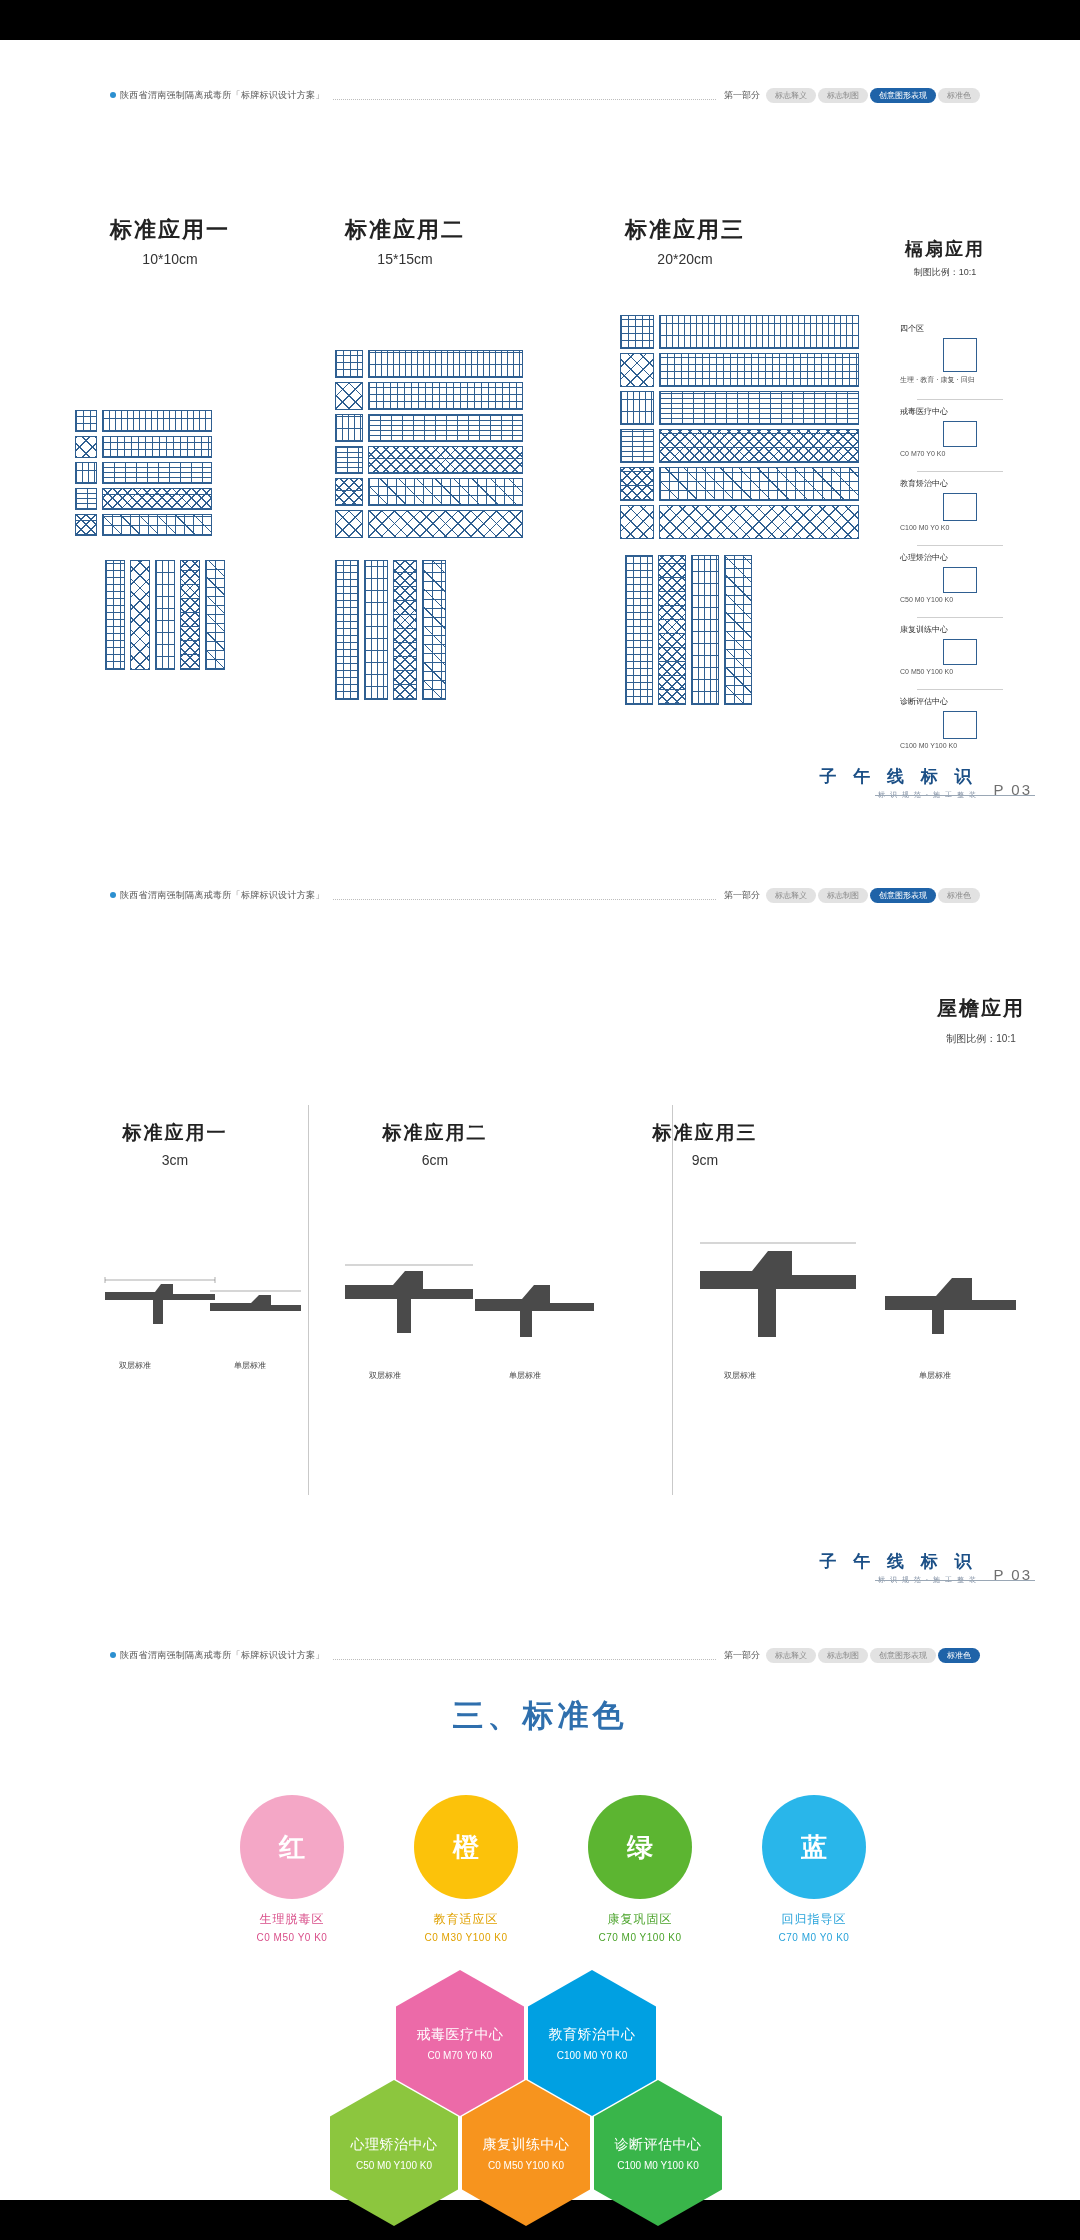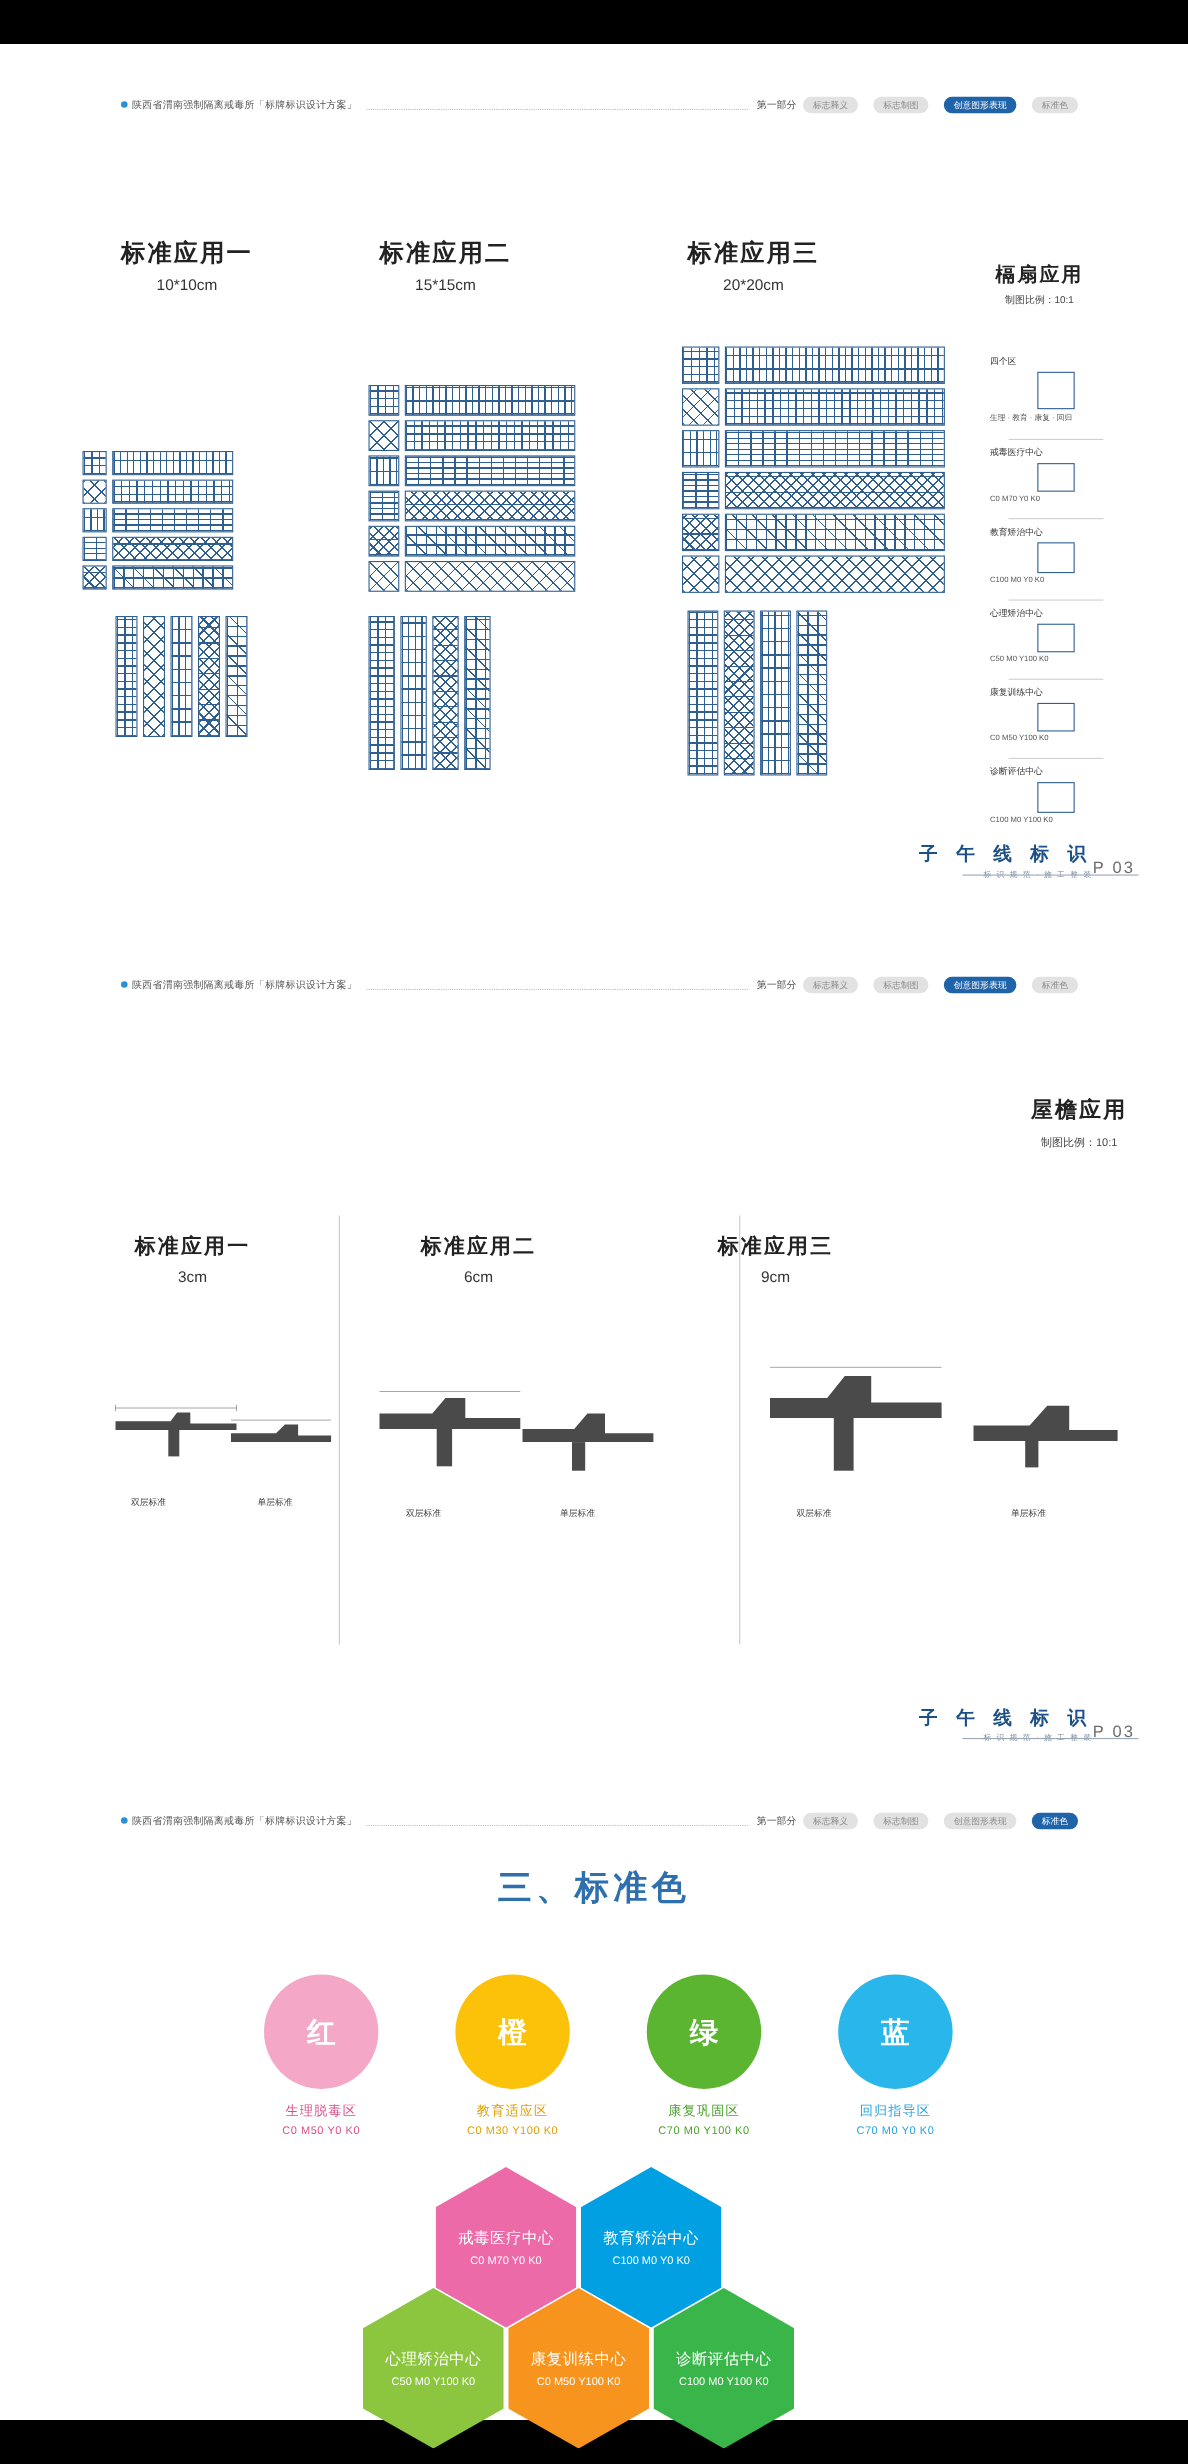--- a/index.html
+++ b/index.html
@@ -48,37 +48,38 @@
   }
   .sheet-header .title-txt{ white-space:nowrap; letter-spacing:.3px; color:#555; }
   .sheet-header .dots{
     flex:1 1 auto;
     height:1px;
     border-bottom:1px dotted #bdbdbd;
     margin:0 8px;
     position:relative; top:4px;
   }
   .sheet-header .part { white-space:nowrap; color:#555; margin-right:6px; }
-  .tabs { display:flex; gap:14px; }
+  .tabs { display:flex; gap:2px; }
   .tab {
     font-size:8px;
     padding:2px 9px;
     border-radius:8px;
     background:#e2e2e2;
     color:#8a8a8a;
     white-space:nowrap;
   }
   .tab.active { background:#1f63a8; color:#fff; }
 
   
   .sheet-footer {
     position:absolute;
     right:48px;
     display:flex;
     align-items:flex-end;
+    gap:16px;
   }
   .footer-brand { text-align:right; }
   .footer-brand .cn {
     font-size:17px; letter-spacing:6px; color:#1b4f86; font-weight:bold;
   }
   .footer-brand .sub {
     font-size:7px; letter-spacing:1.5px; color:#7c8ba0; margin-top:2px;
   }
   .footer-page { font-size:15px; color:#6f6f6f; letter-spacing:2px; padding-bottom:2px;}
   .footer-rule { position:absolute; height:1px; background:#9aa7b5; }

